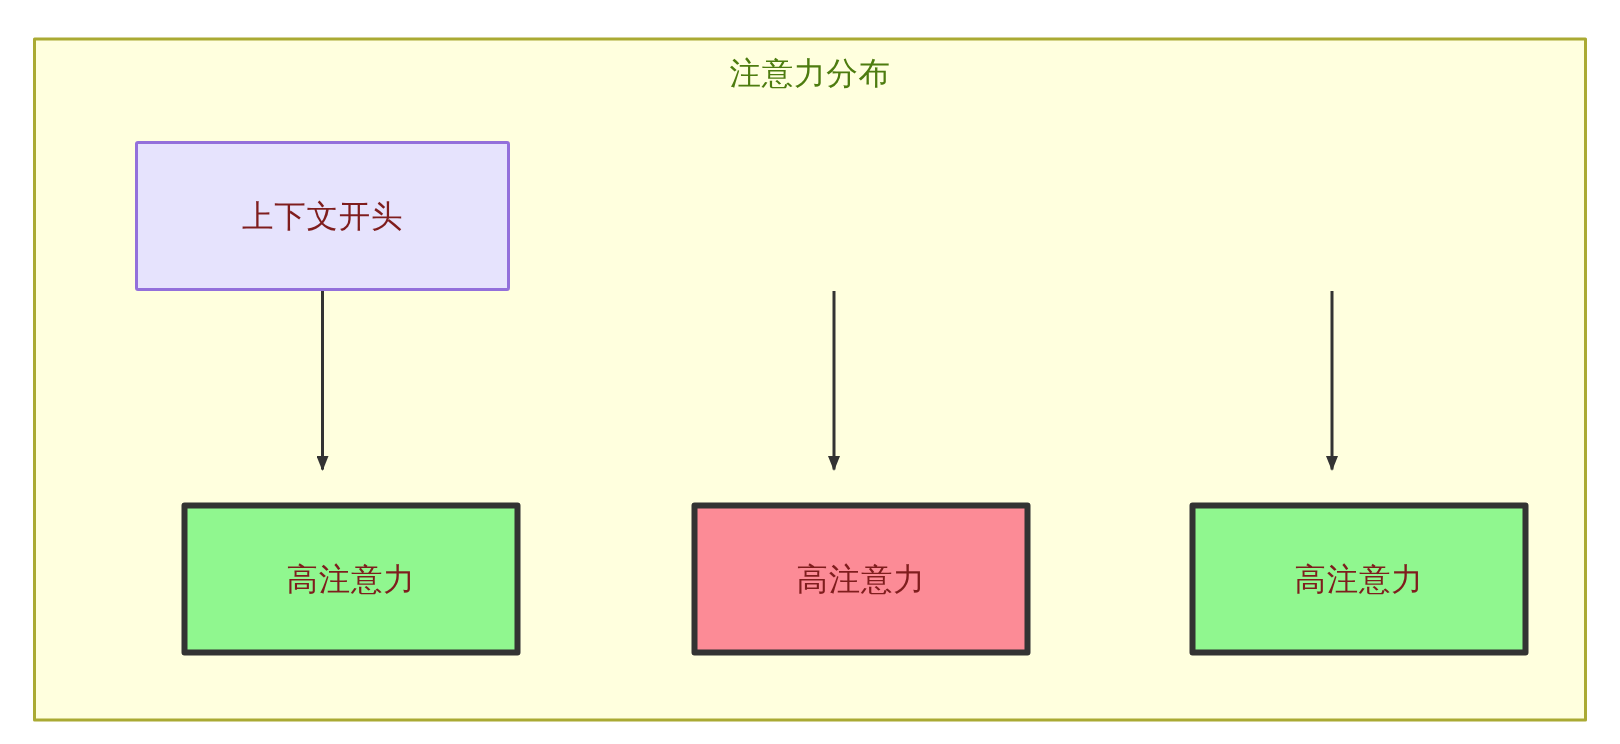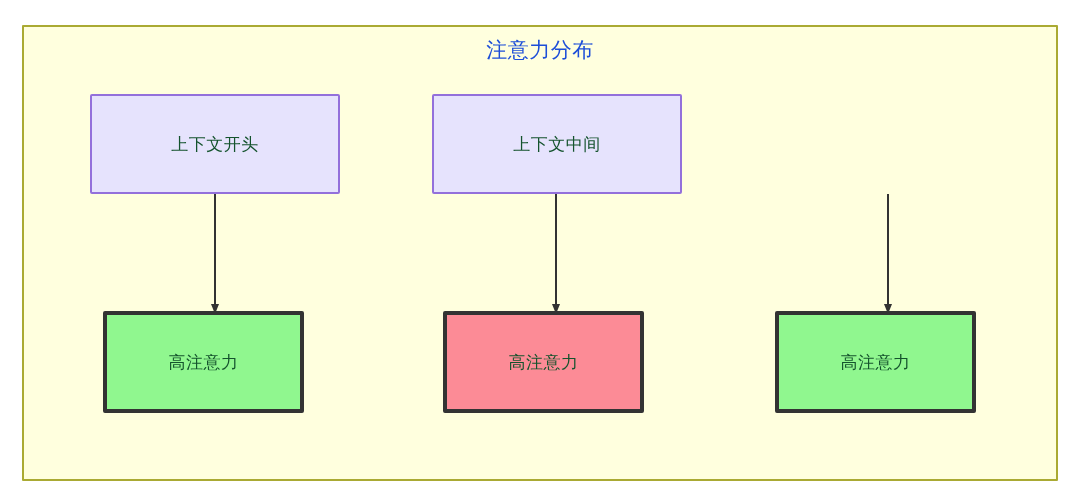--- a/index.html
+++ b/index.html
@@ -34,62 +34,63 @@
     border-radius: 1px;
   }
 
   .subgraph-title {
     position: absolute;
     left: 0;
     top: 12px;
     width: 100%;
     text-align: center;
     font-size: 21px;
-    color: #1d4ed8;
+    color: #4d7c0f;
     letter-spacing: 0.5px;
     line-height: 1;
   }
 
   
   .node {
     position: absolute;
     box-sizing: border-box;
     display: flex;
     align-items: center;
     justify-content: center;
     line-height: 1;
   }
 
   .node-label {
-    font-size: 17px;
-    color: #14532d;
+    font-size: 21px;
+    color: #7f1d1d;
     letter-spacing: 0.5px;
     white-space: nowrap;
   }
 
   
   .node-context {
     width: 250px;
     height: 100px;
     top: 67px;
     background: #e6e3fd;
     border: 2px solid #9370db;
     border-radius: 2px;
   }
   .node-context.col-a { left: 66px; }
   .node-context.col-b { left: 408px; }
   .node-context.col-c { left: 740px; }
 
   
   .node-attention {
-    width: 201px;
+    width: 226px;
     height: 102px;
-    top: 284px;
+    top: 308px;
     border: 4px solid #333333;
     border-radius: 2px;
+    margin-left: 18px;
   }
   .node-attention.col-a { left: 79px; }
   .node-attention.col-b { left: 419px; }
   .node-attention.col-c { left: 751px; }
 
   .fill-high { background: #90f78f; }
   .fill-low  { background: #fc8b96; }
 
   
   .edge-layer {
@@ -121,23 +122,20 @@
 
       <line x1="532" y1="167" x2="532" y2="286" stroke="#333333" stroke-width="2" marker-end="url(#arrowhead)"></line>
 
       <line x1="864" y1="167" x2="864" y2="286" stroke="#333333" stroke-width="2" marker-end="url(#arrowhead)"></line>
     </svg>
 
     <div class="node node-context col-a">
       <span class="node-label">上下文开头</span>
     </div>
 
-    <div class="node node-context col-b">
-      <span class="node-label">上下文中间</span>
-    </div>
 
 
     <div class="node node-attention col-a fill-high">
       <span class="node-label">高注意力</span>
     </div>
 
     <div class="node node-attention col-b fill-low">
       <span class="node-label">高注意力</span>
     </div>
 

